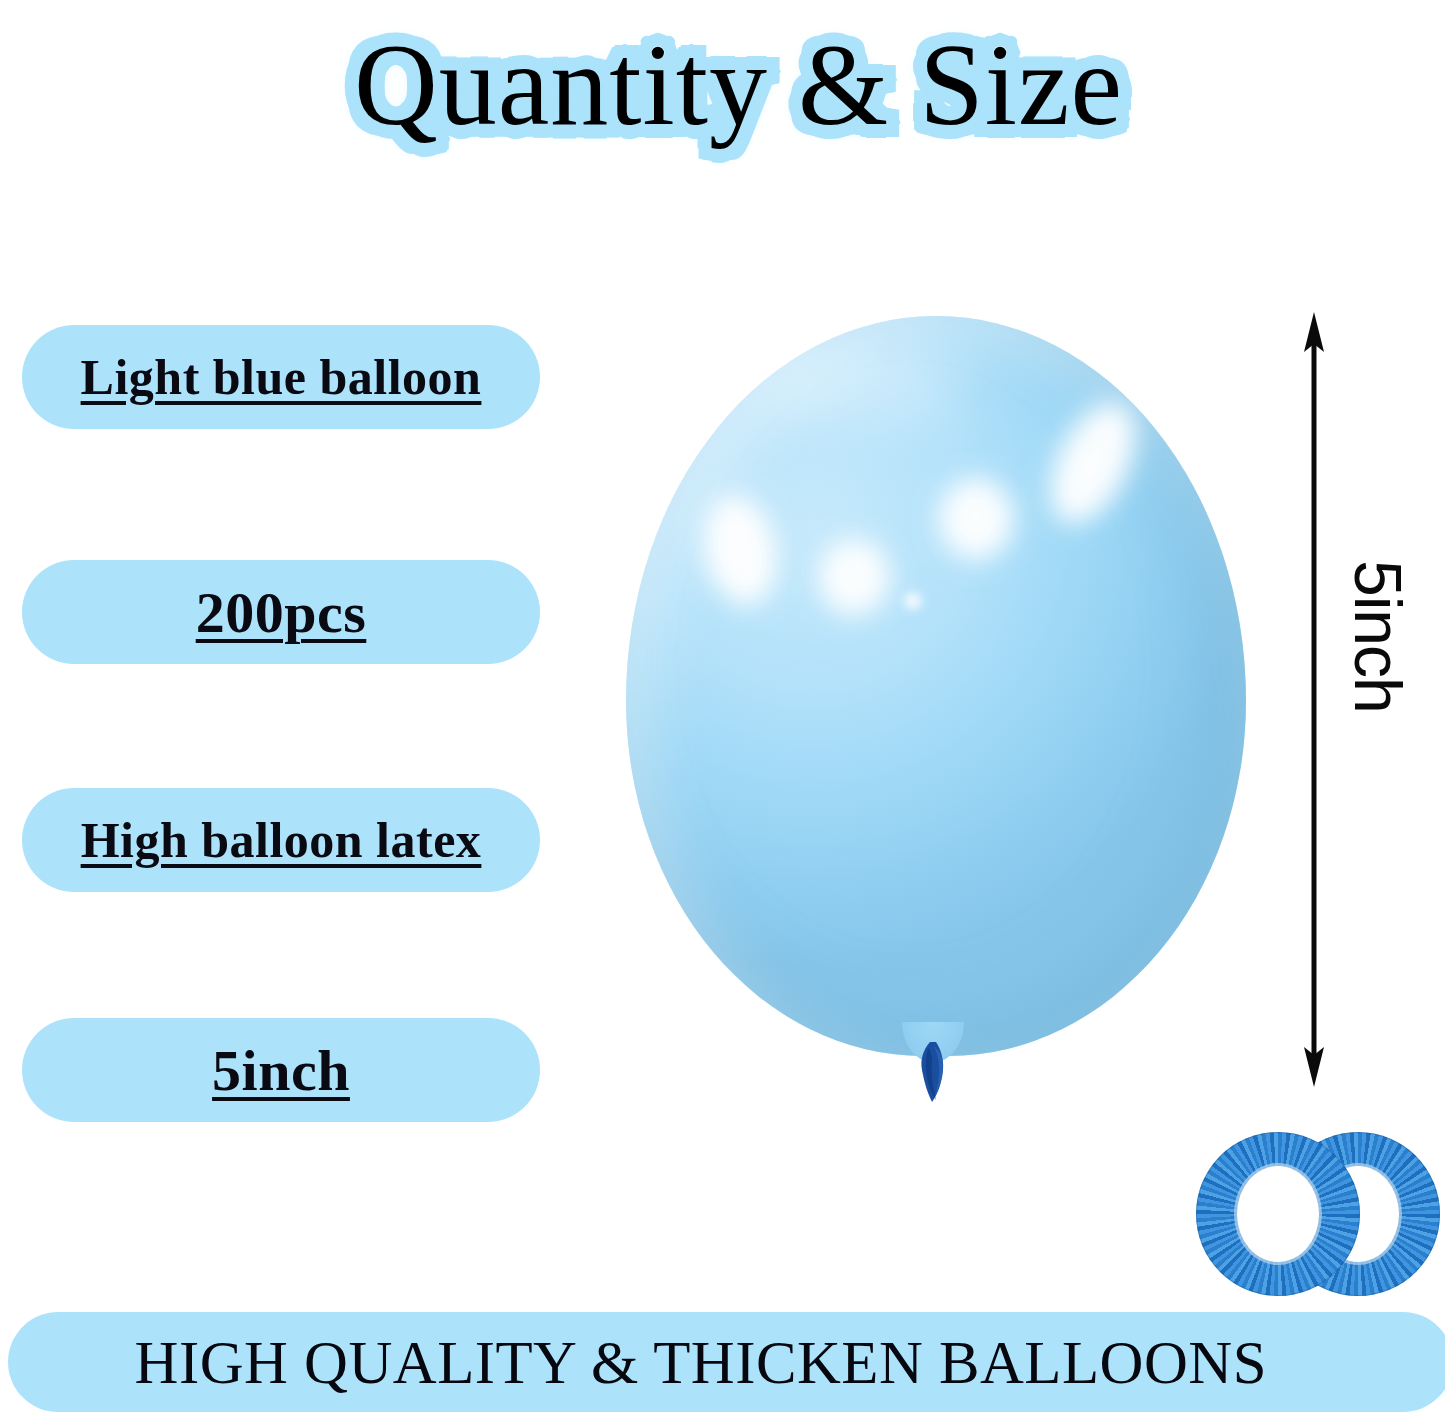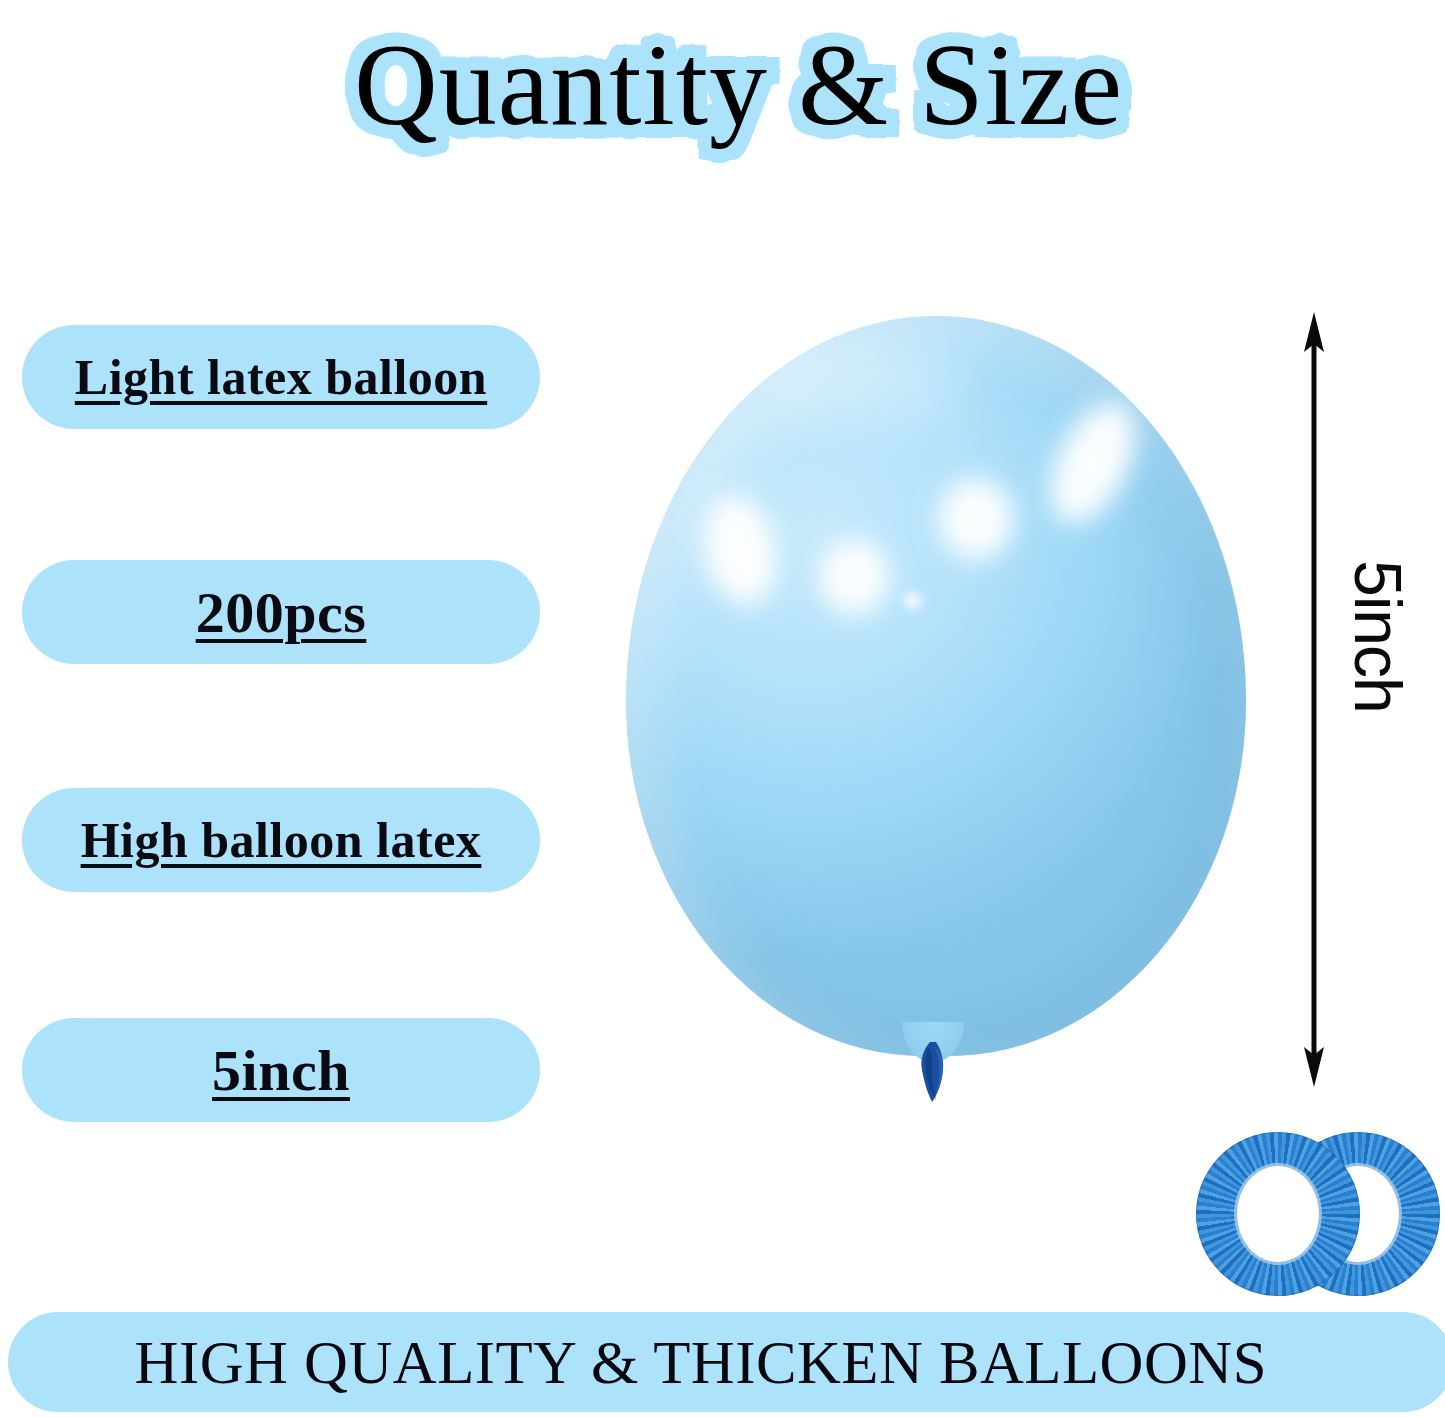--- a/index.html
+++ b/index.html
@@ -225,21 +225,21 @@
 </head>
 <body>
 
 <div id="page">
 
   <div id="title-wrap">
     <div id="title-text">Quantity &amp; Size</div>
   </div>
 
   <div class="pill wide" id="pill-0">
-    <span class="pill-label">Light latex balloon</span>
+    <span class="pill-label">Light blue balloon</span>
   </div>
   <div class="pill short" id="pill-1">
     <span class="pill-label">200pcs</span>
   </div>
   <div class="pill wide" id="pill-2">
     <span class="pill-label">High balloon latex</span>
   </div>
   <div class="pill short" id="pill-3">
     <span class="pill-label">5inch</span>
   </div>

